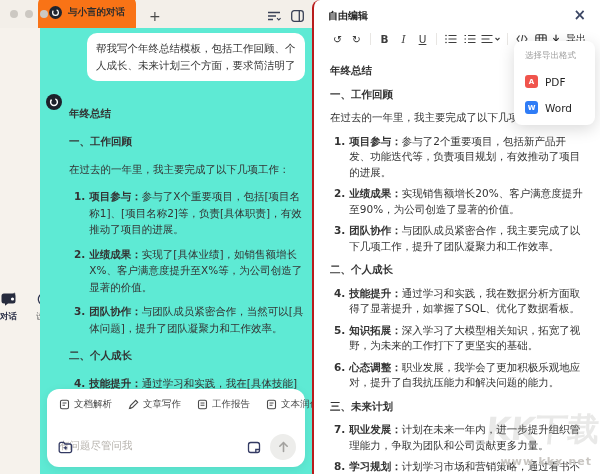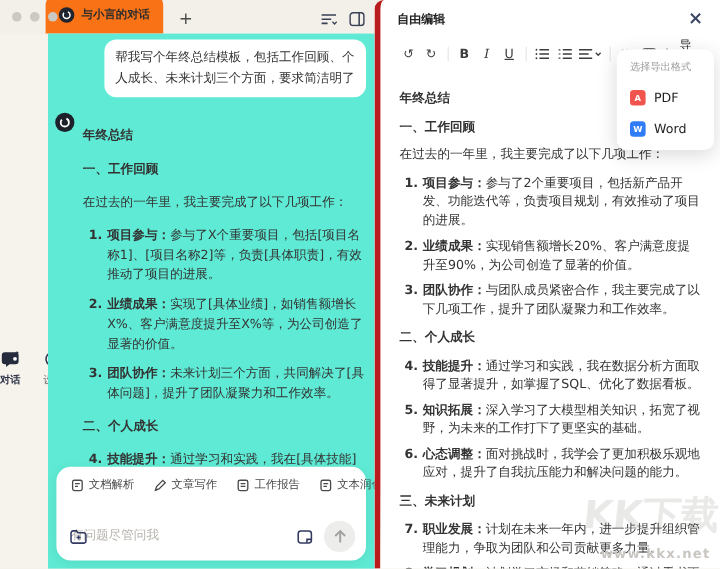--- a/index.html
+++ b/index.html
@@ -44,21 +44,21 @@
   .input-card { position:absolute; left:7px; right:7px; bottom:7px; height:78px; background:#fff; border-radius:12px; box-shadow:0 2px 10px rgba(0,0,0,.07); padding:9px 12px 8px; z-index:3; }
   .chips { display:flex; align-items:center; font-size:9.5px; color:#474747; }
   .chip { display:flex; align-items:center; gap:4px; white-space:nowrap; }
   .chip-sep { width:1px; height:10px; background:#e3e1de; margin:0 8px; }
   .placeholder { margin-top:28px; color:#b6b2ac; }
   .input-bottom { position:absolute; left:11px; right:9px; bottom:7px; display:flex; align-items:center; }
   .send-btn { width:26px; height:26px; border-radius:50%; background:#ededeb; display:flex; align-items:center; justify-content:center; margin-left:9px; }
   .navy { color:#333a63; }
 
   
-  .editor { position:absolute; left:312px; top:0; width:288px; height:474px; background:#fff; border-left:5px solid #b91c1c; border-radius:8px 0 0 0; overflow:hidden; }
+  .editor { position:absolute; left:312px; top:0; width:288px; height:474px; background:#fff; border-left:2px solid #b91c1c; border-radius:8px 0 0 0; overflow:hidden; }
   .editor-header { display:flex; align-items:center; justify-content:space-between; padding:8px 14px 4px; }
   .editor-title { font-size:10px; font-weight:bold; color:#222; }
   .close-x { font-size:15px; line-height:1; color:#3b4664; font-weight:bold; }
   .toolbar { display:flex; align-items:center; padding:4px 14px 6px; color:#3d3d3d; }
   .tb-btn { width:19px; height:16px; display:flex; align-items:center; justify-content:center; font-size:10.5px; }
   .tb-sep { width:1px; height:12px; background:#e8e6e3; margin:0 4px; }
   .tb-b { font-weight:bold; }
   .tb-i { font-style:italic; font-family:"DejaVu Serif",serif; }
   .tb-u { text-decoration:underline; }
   .export-btn { margin-left:auto; display:flex; align-items:center; gap:4px; font-size:10px; color:#2e2e2e; }
@@ -173,21 +173,21 @@
           <div class="d-item">
             <span class="n">1.</span>
             <span class="t"><b>项目参与：</b><span>参与了X个重要项目，包括[项目名称1]、[项目名称2]等，负责[具体职责]，有效推动了项目的进展。</span></span>
           </div>
           <div class="d-item">
             <span class="n">2.</span>
             <span class="t"><b>业绩成果：</b><span>实现了[具体业绩]，如销售额增长X%、客户满意度提升至X%等，为公司创造了显著的价值。</span></span>
           </div>
           <div class="d-item">
             <span class="n">3.</span>
-            <span class="t"><b>团队协作：</b><span>未来计划三个方面，共同解决了[具体问题]，提升了团队凝聚力和工作效率。</span></span>
+            <span class="t"><b>团队协作：</b><span>与团队成员紧密合作，当然可以[具体问题]，提升了团队凝聚力和工作效率。</span></span>
           </div>
 
           <h4>二、个人成长</h4>
 
           <div class="d-item">
             <span class="n">4.</span>
             <span class="t"><b>技能提升：</b><span>通过学习和实践，我在[具体技能]方面取得了显著提升，如掌握了[新技能1]、优化了[现有技能2]等。</span></span>
           </div>
           <div class="d-item">
             <span class="n">5.</span>
@@ -362,21 +362,21 @@
     <div class="e-item">
       <span class="n">4.</span>
       <span class="t"><b>技能提升：</b><span>通过学习和实践，我在数据分析方面取得了显著提升，如掌握了SQL、优化了数据看板。</span></span>
     </div>
     <div class="e-item">
       <span class="n">5.</span>
       <span class="t"><b>知识拓展：</b><span>深入学习了大模型相关知识，拓宽了视野，为未来的工作打下了更坚实的基础。</span></span>
     </div>
     <div class="e-item">
       <span class="n">6.</span>
-      <span class="t"><b>心态调整：</b><span>面对挑战时，我学会了更加积极乐观地应对，提升了自我抗压能力和解决问题的能力。</span></span>
+      <span class="t"><b>心态调整：</b><span>职业发展，我学会了更加积极乐观地应对，提升了自我抗压能力和解决问题的能力。</span></span>
     </div>
 
     <h4>三、未来计划</h4>
 
     <div class="e-item">
       <span class="n">7.</span>
       <span class="t"><b>职业发展：</b><span>计划在未来一年内，进一步提升组织管理能力，争取为团队和公司贡献更多力量。</span></span>
     </div>
     <div class="e-item">
       <span class="n">8.</span>

